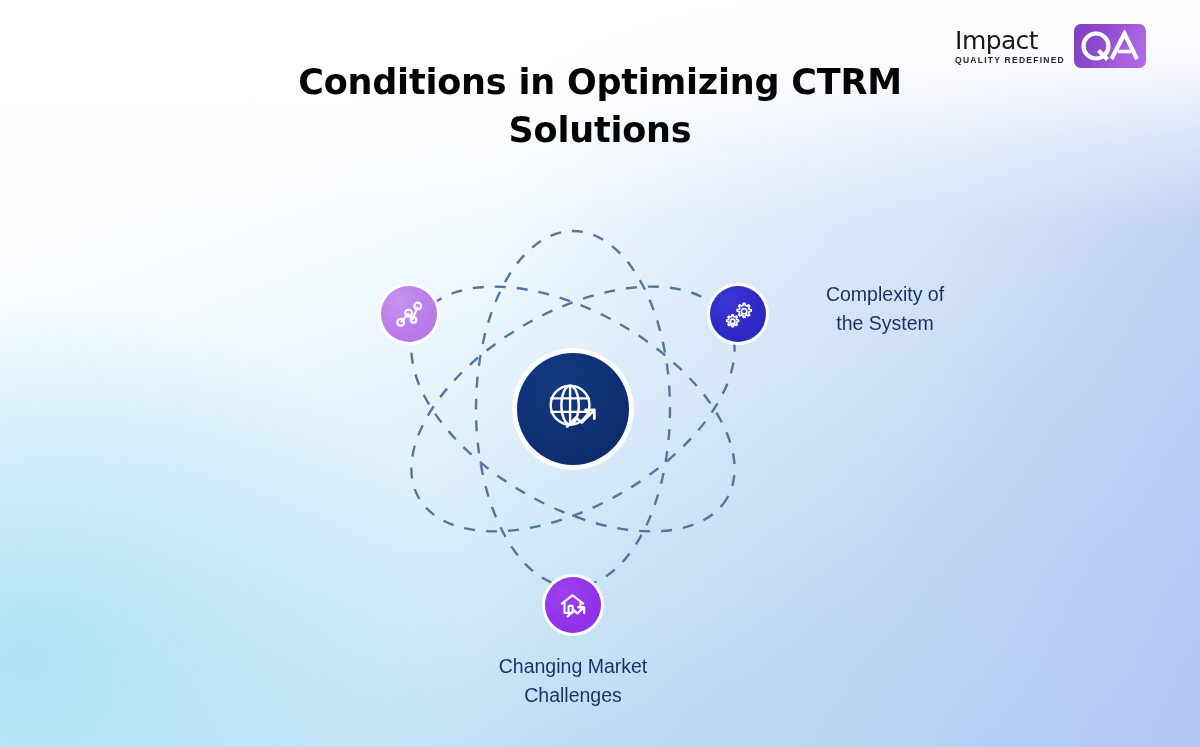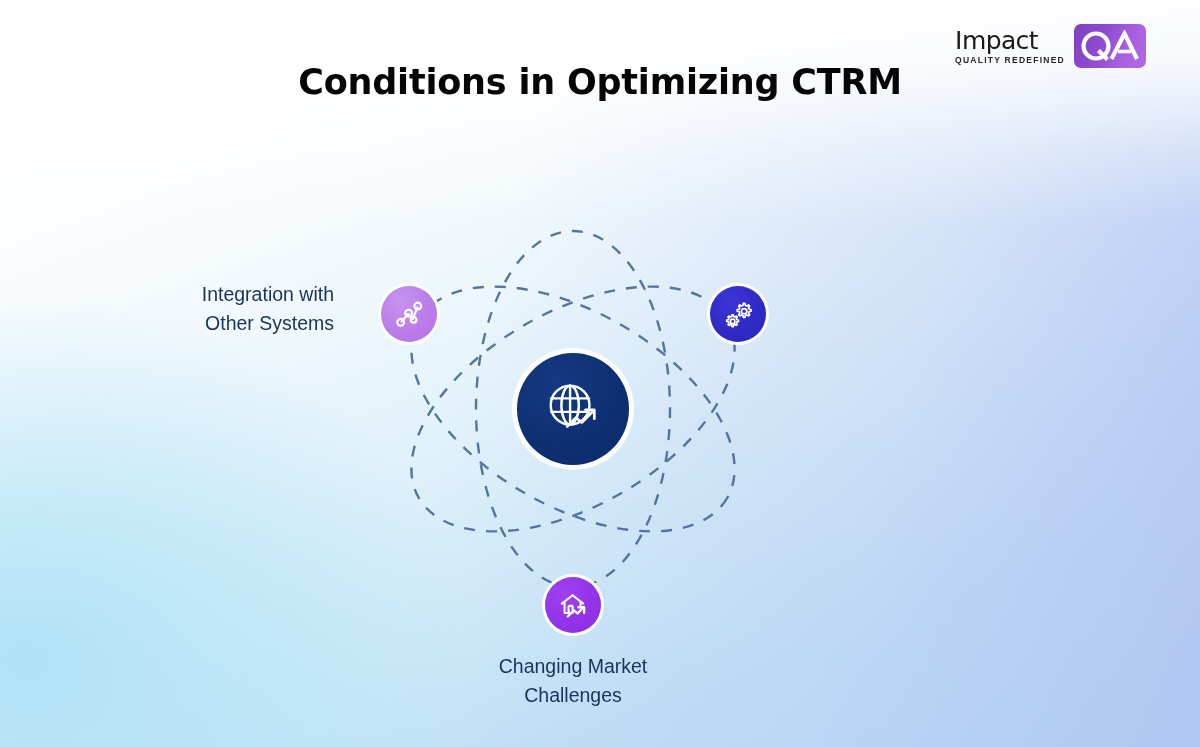--- a/index.html
+++ b/index.html
@@ -196,20 +196,21 @@
         <path d="M16 3.5 A12.5 12.5 0 1 0 16 28.5 A12.5 12.5 0 1 0 16 3.5 Z" fill="none" stroke="#ffffff" stroke-width="4.2"></path>
         <path d="M18.5 20.5 L27.5 29.5" fill="none" stroke="#ffffff" stroke-width="4.2" stroke-linecap="butt"></path>
         <path d="M31.5 29 L44.5 3.5 L57 29" fill="none" stroke="#ffffff" stroke-width="4.2" stroke-linejoin="miter" stroke-linecap="butt"></path>
         <path d="M38 21.5 L51 21.5" fill="none" stroke="#ffffff" stroke-width="3.6"></path>
       </svg>
     </div>
   </div>
 
   <div id="title">
     <span class="t-line">Conditions in Optimizing CTRM</span>
+    <span class="t-line">Solutions</span>
   </div>
 
   <div id="diagram">
 
     <svg id="orbits" width="1200" height="747" viewBox="0 0 1200 747">
       <g fill="none" stroke="#4a6b96" stroke-width="2.4" stroke-dasharray="11 11" stroke-linecap="butt" opacity="0.92">
         <ellipse cx="573" cy="409" rx="178" ry="97" transform="rotate(-30 573 409)"></ellipse>
         <ellipse cx="573" cy="409" rx="178" ry="97" transform="rotate(30 573 409)"></ellipse>
         <ellipse cx="573" cy="409" rx="178" ry="97" transform="rotate(90 573 409)"></ellipse>
       </g>
@@ -264,25 +265,25 @@
           <path d="M26.5 15 L26.5 19"></path>
           <rect x="13" y="19" width="4.6" height="8" rx="0.6"></rect>
         </g>
         <g fill="none" stroke="#ffffff" stroke-width="2.6" stroke-linecap="round" stroke-linejoin="round">
           <path d="M12 31 L19 24 L23 27.5 L29.5 21"></path>
           <polyline points="24,20.5 30.5,20.5 30.5,27"></polyline>
         </g>
       </svg>
     </div>
 
-    <div class="label label-left">
-      <span>Integration with</span><br>
-      <span>Other Systems</span>
-    </div>
-
+
+    <div class="label label-right">
+      <span>Complexity of</span><br>
+      <span>the System</span>
+    </div>
 
     <div class="label label-bottom">
       <span>Changing Market</span><br>
       <span>Challenges</span>
     </div>
 
   </div>
 </div>
 
 </body></html>

